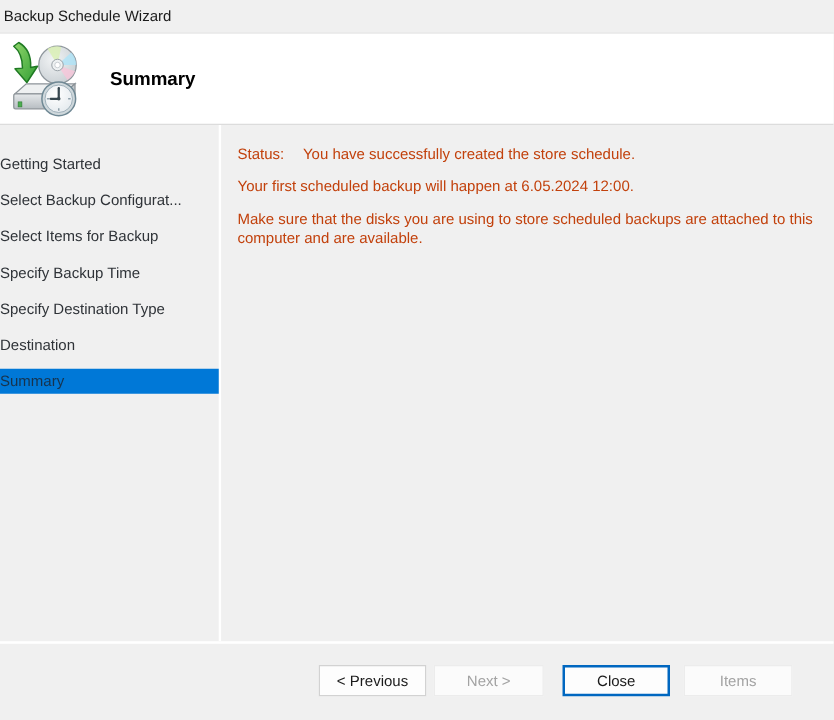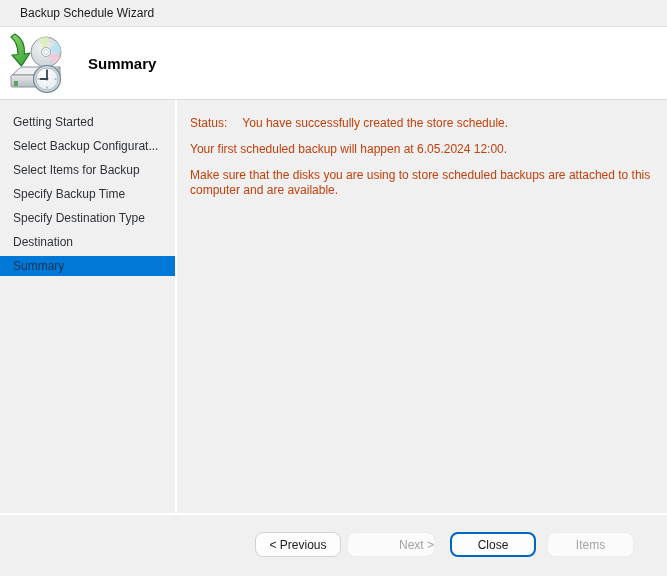--- a/index.html
+++ b/index.html
@@ -11,21 +11,21 @@
     position: relative;
   }
   .window { width: 667px; height: 576px; display: flex; flex-direction: column; }
 
   
   .titlebar {
     height: 27px;
     background: #f0f0f0;
     border-bottom: 1px solid #e3e3e3;
     display: flex; align-items: center;
-    padding-left: 20px;
+    padding-left: 3px;
     font-size: 12px; color: #1b1b1b;
     flex: 0 0 auto;
   }
 
   
   .header {
     height: 73px;
     background: #ffffff;
     border-bottom: 1px solid #dcdcdc;
     display: flex; align-items: center;
@@ -39,24 +39,24 @@
   .body-row { flex: 1 1 auto; display: flex; min-height: 0; }
   .sidebar {
     width: 177px; flex: 0 0 auto;
     background: #f0f0f0;
     border-right: 2px solid #ffffff;
     padding-top: 12px;
   }
   .nav-item {
     height: 20px; margin-bottom: 4px;
     line-height: 20px;
-    padding-left: 13px;
     font-size: 12px; color: #2f3338;
     white-space: nowrap; overflow: hidden;
     cursor: default;
+    margin-top: 9px;
   }
   .nav-item.selected { background: #0078d7; color: #17334d; }
 
   .main {
     flex: 1 1 auto;
     background: #f0f0f0;
     padding: 16px 14px 0 13px;
     font-size: 12px; color: #c2410c;
   }
   .main p { line-height: 15px; margin-bottom: 11px; max-width: 480px; }
@@ -68,35 +68,35 @@
     height: 63px; flex: 0 0 auto;
     background: #f0f0f0;
     border-top: 2px solid #ffffff;
     display: flex; justify-content: flex-end; align-items: flex-start;
     padding: 17px 33px 0 0;
   }
   button {
     font-family: "Liberation Sans", "DejaVu Sans", sans-serif;
     font-size: 12px;
     height: 25px;
-    border-radius: 8px;
+    border-radius: 0;
     cursor: default;
   }
   .btn {
     width: 86px;
     background: #fdfdfd;
     border: 1px solid #d2d2d2;
     color: #1b1b1b;
   }
   .btn:disabled {
     background: #fbfbfb;
     border: 1px solid #ececec;
     color: #a3a3a3;
   }
-  .btn-next { width: 88px; margin-left: 6px; text-align: right; }
+  .btn-next { width: 88px; margin-left: 6px; }
   .btn-close { width: 86px; margin-left: 15px; border: 2px solid #0067c0; }
   .btn-cancel { width: 87px; margin-left: 11px; }
 </style>
 </head>
 <body>
 
 <div class="window">
 
   <div class="titlebar">
     <span>Backup Schedule Wizard</span>

